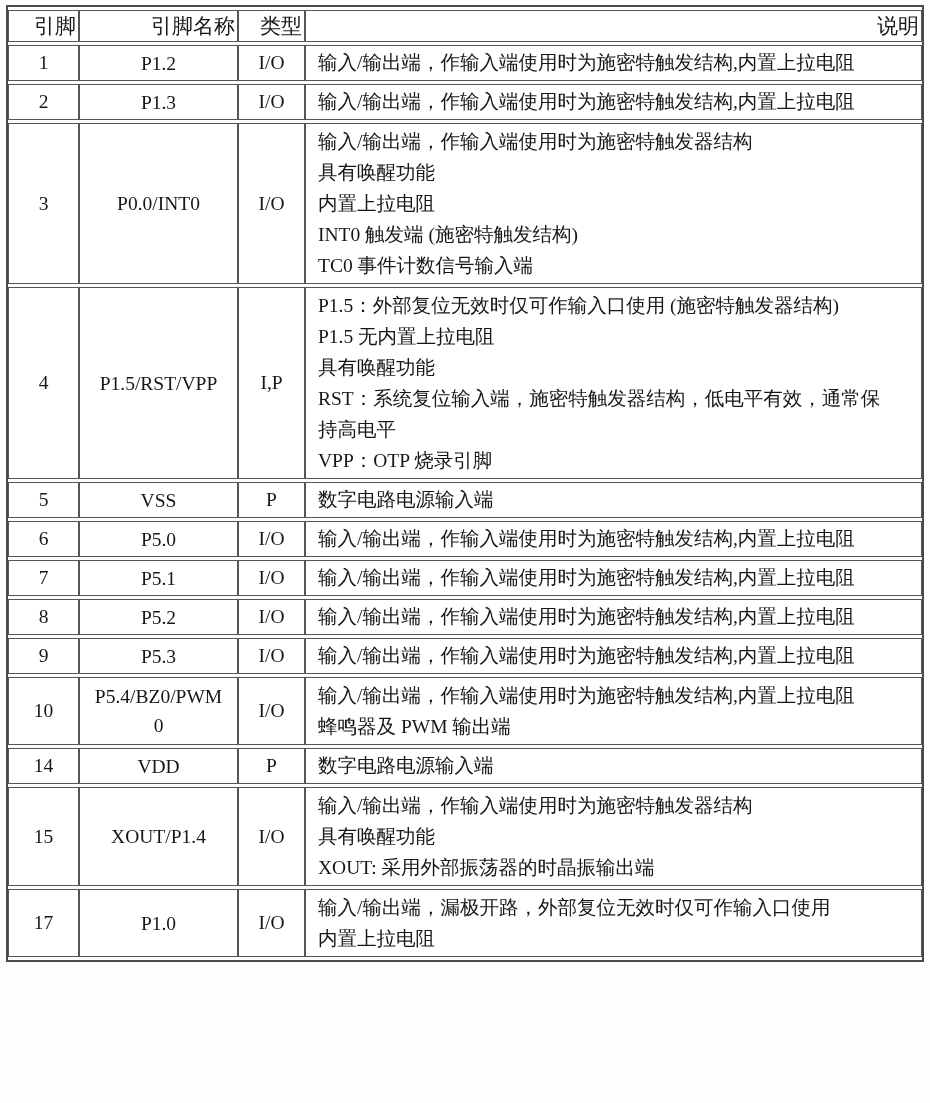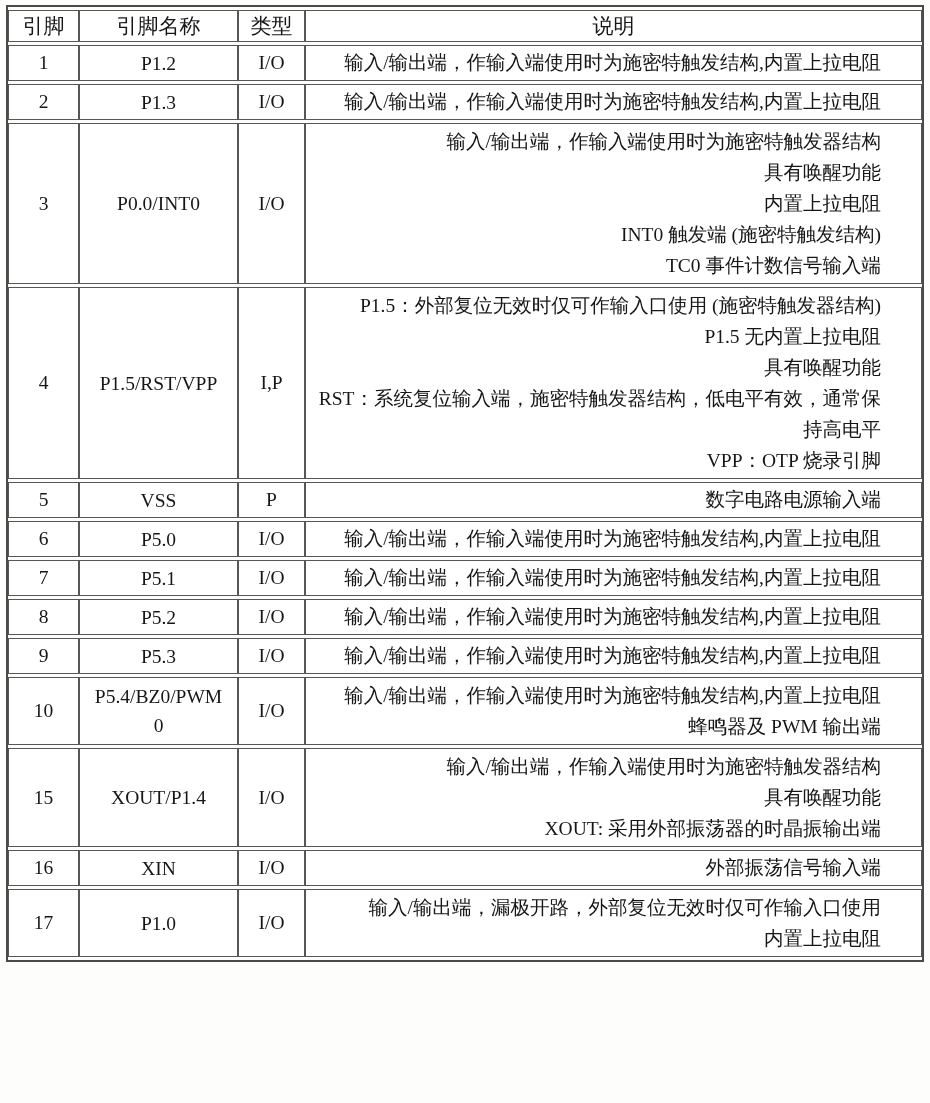--- a/index.html
+++ b/index.html
@@ -28,39 +28,39 @@
   }
   th, td {
     border: 1px solid #565656;
     background: #ffffff;
     box-sizing: border-box;
   }
   th {
     font-weight: normal;
     font-size: 21px;
     height: 27px;
-    text-align: center;
+    text-align: right;
     vertical-align: middle;
     padding: 1px 2px;
   }
   td { font-size: 19.5px; }
   td.pin, td.name, td.type {
     text-align: center;
     vertical-align: middle;
     padding: 1px 2px;
   }
   td.name .name-text {
     display: inline-block;
     max-width: 130px;
     word-break: break-all;
     line-height: 29px;
     vertical-align: middle;
   }
   td.desc {
-    text-align: right;
+    text-align: left;
     vertical-align: middle;
     padding: 2px 40px 2px 12px;
   }
   .desc-line {
     line-height: 31px;
     min-height: 31px;
   }
   tr.single .desc-line { line-height: 30px; min-height: 30px; }
 </style>
 </head>
@@ -165,36 +165,36 @@
         </tr>
         <tr>
           <td class="pin">10</td>
           <td class="name"><span class="name-text">P5.4/BZ0/PWM0</span></td>
           <td class="type">I/O</td>
           <td class="desc">
             <div class="desc-line">输入/输出端，作输入端使用时为施密特触发结构,内置上拉电阻</div>
             <div class="desc-line">蜂鸣器及 PWM 输出端</div>
           </td>
         </tr>
+        <tr class="single">
+          <td class="pin">14</td>
+          <td class="name"><span class="name-text">VDD</span></td>
+          <td class="type">P</td>
+          <td class="desc">
+            <div class="desc-line">数字电路电源输入端</div>
+          </td>
+        </tr>
         <tr>
           <td class="pin">15</td>
           <td class="name"><span class="name-text">XOUT/P1.4</span></td>
           <td class="type">I/O</td>
           <td class="desc">
             <div class="desc-line">输入/输出端，作输入端使用时为施密特触发器结构</div>
             <div class="desc-line">具有唤醒功能</div>
             <div class="desc-line">XOUT: 采用外部振荡器的时晶振输出端</div>
-          </td>
-        </tr>
-        <tr class="single">
-          <td class="pin">16</td>
-          <td class="name"><span class="name-text">XIN</span></td>
-          <td class="type">I/O</td>
-          <td class="desc">
-            <div class="desc-line">外部振荡信号输入端</div>
           </td>
         </tr>
         <tr>
           <td class="pin">17</td>
           <td class="name"><span class="name-text">P1.0</span></td>
           <td class="type">I/O</td>
           <td class="desc">
             <div class="desc-line">输入/输出端，漏极开路，外部复位无效时仅可作输入口使用</div>
             <div class="desc-line">内置上拉电阻</div>
           </td>

